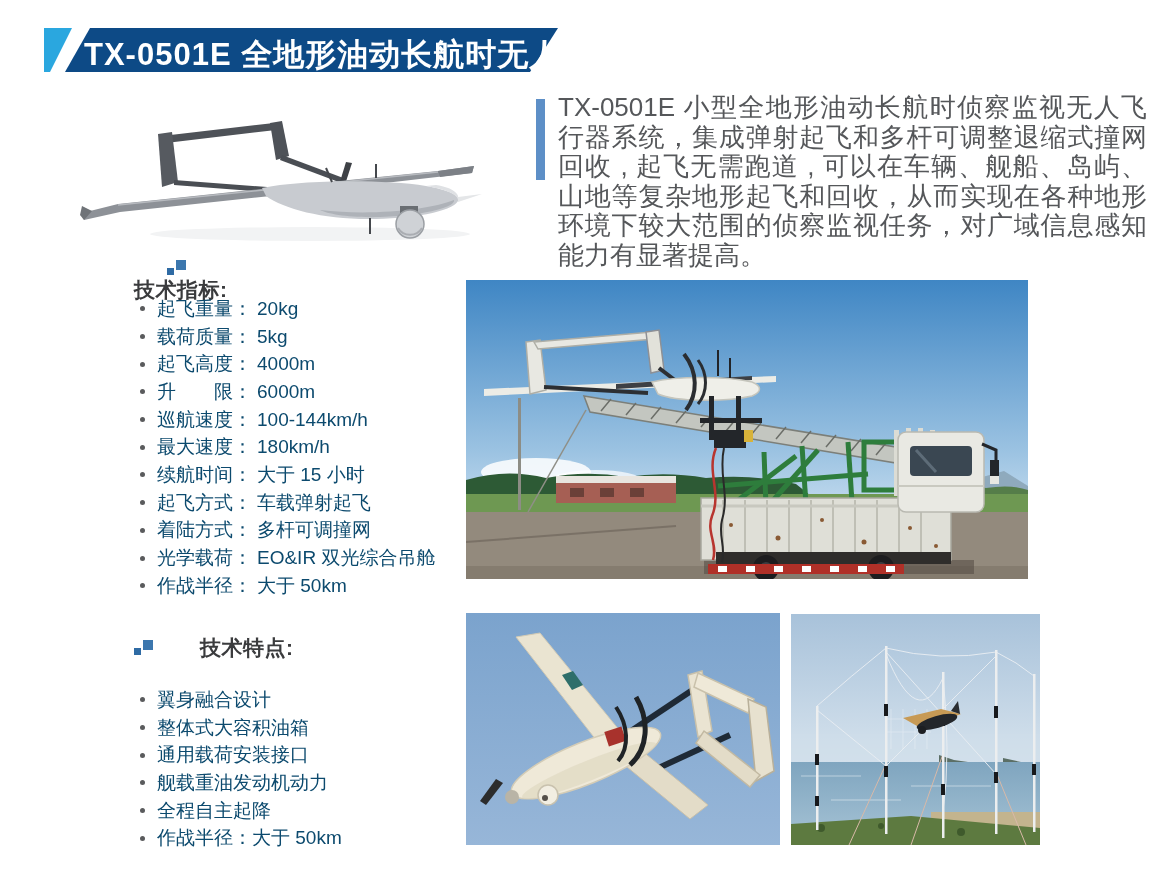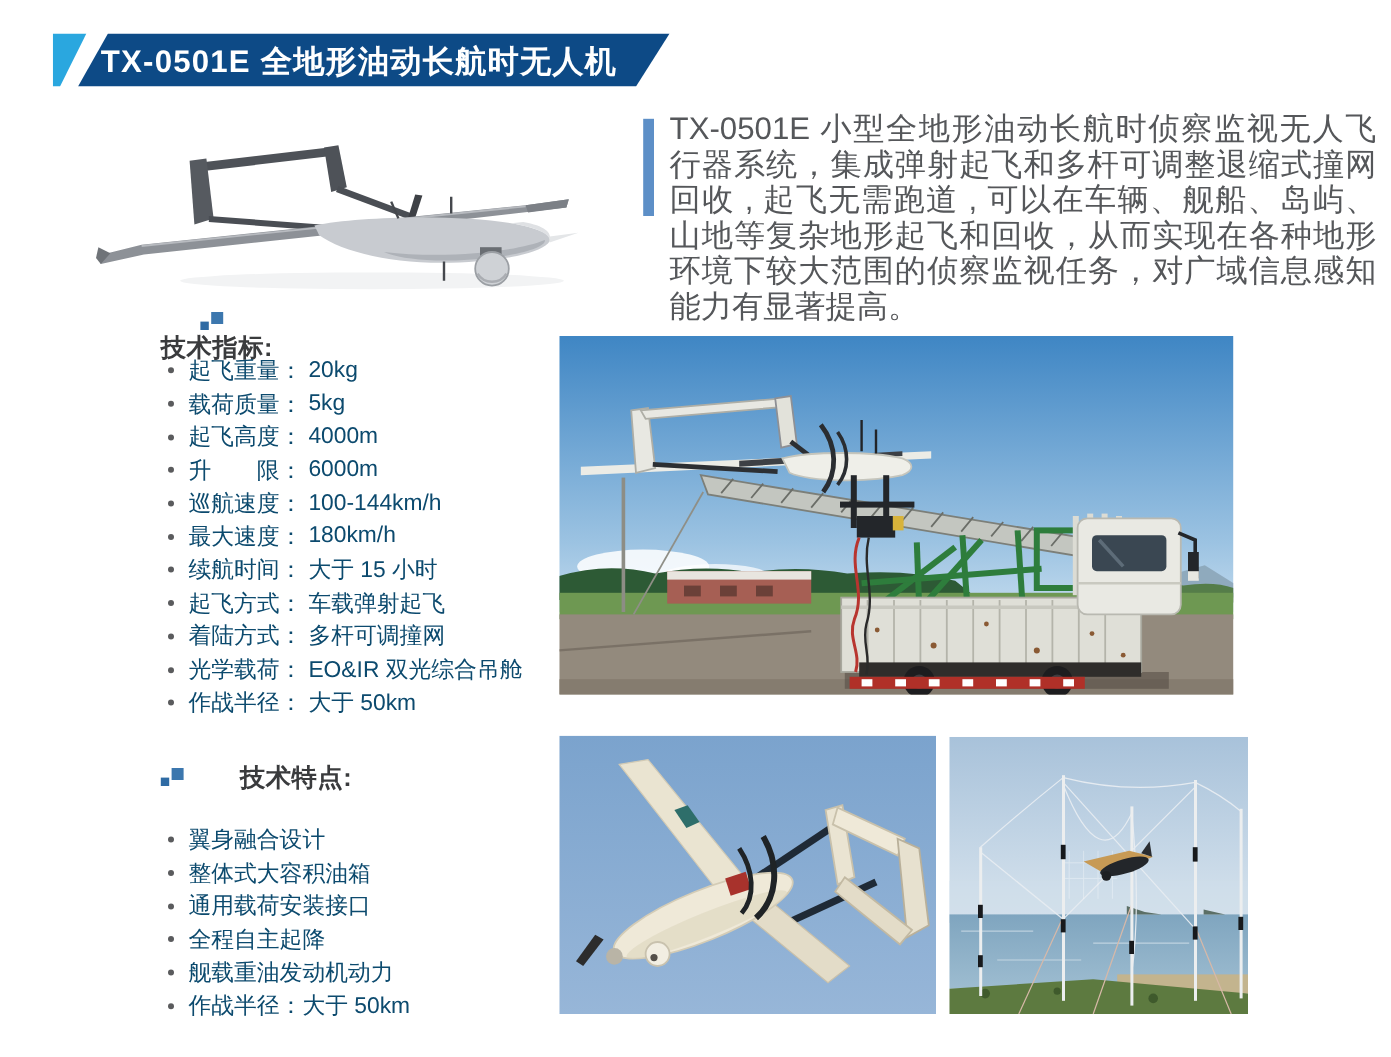--- a/index.html
+++ b/index.html
@@ -6,21 +6,21 @@
   html,body { background:#ffffff; }
   .page {
     position:relative; width:1159px; height:881px; background:#ffffff;
     font-family:"Liberation Sans","DejaVu Sans",sans-serif; overflow:hidden;
   }
   
   .banner { position:absolute; left:44px; top:28px; width:520px; height:44px; }
   .banner svg { position:absolute; left:0; top:0; }
   .banner-title {
     position:absolute; left:40px; top:6px; width:460px; text-align:left;
-    color:#ffffff; font-size:26px; font-weight:bold; letter-spacing:1px;
+    color:#ffffff; font-size:31px; font-weight:bold; letter-spacing:1px;
     white-space:nowrap;
   }
   
   .product-render { position:absolute; left:70px; top:82px; width:420px; height:172px; }
   
   .intro-bar { position:absolute; left:536px; top:99px; width:9px; height:81px; background:#5d8fc7; }
   .intro-text {
     position:absolute; left:558px; top:93px; width:589px;
     font-size:26px; line-height:29.5px; color:#55575a; text-align:justify;
   }
@@ -178,25 +178,25 @@
     <li>
         <span class="dot"></span>
         <span class="lbl">整体式大容积油箱</span>
       </li>
     <li>
         <span class="dot"></span>
         <span class="lbl">通用载荷安装接口</span>
       </li>
     <li>
         <span class="dot"></span>
+        <span class="lbl">舰载重油发动机动力</span>
+      </li>
+    <li>
+        <span class="dot"></span>
         <span class="lbl">全程自主起降</span>
-      </li>
-    <li>
-        <span class="dot"></span>
-        <span class="lbl">舰载重油发动机动力</span>
       </li>
     <li>
         <span class="dot"></span>
         <span class="lbl">作战半径：大于 50km</span>
       </li>
   </ul>
 
   <div class="photo" id="photo-truck">
     <svg viewBox="0 0 562 299">
       <defs>

